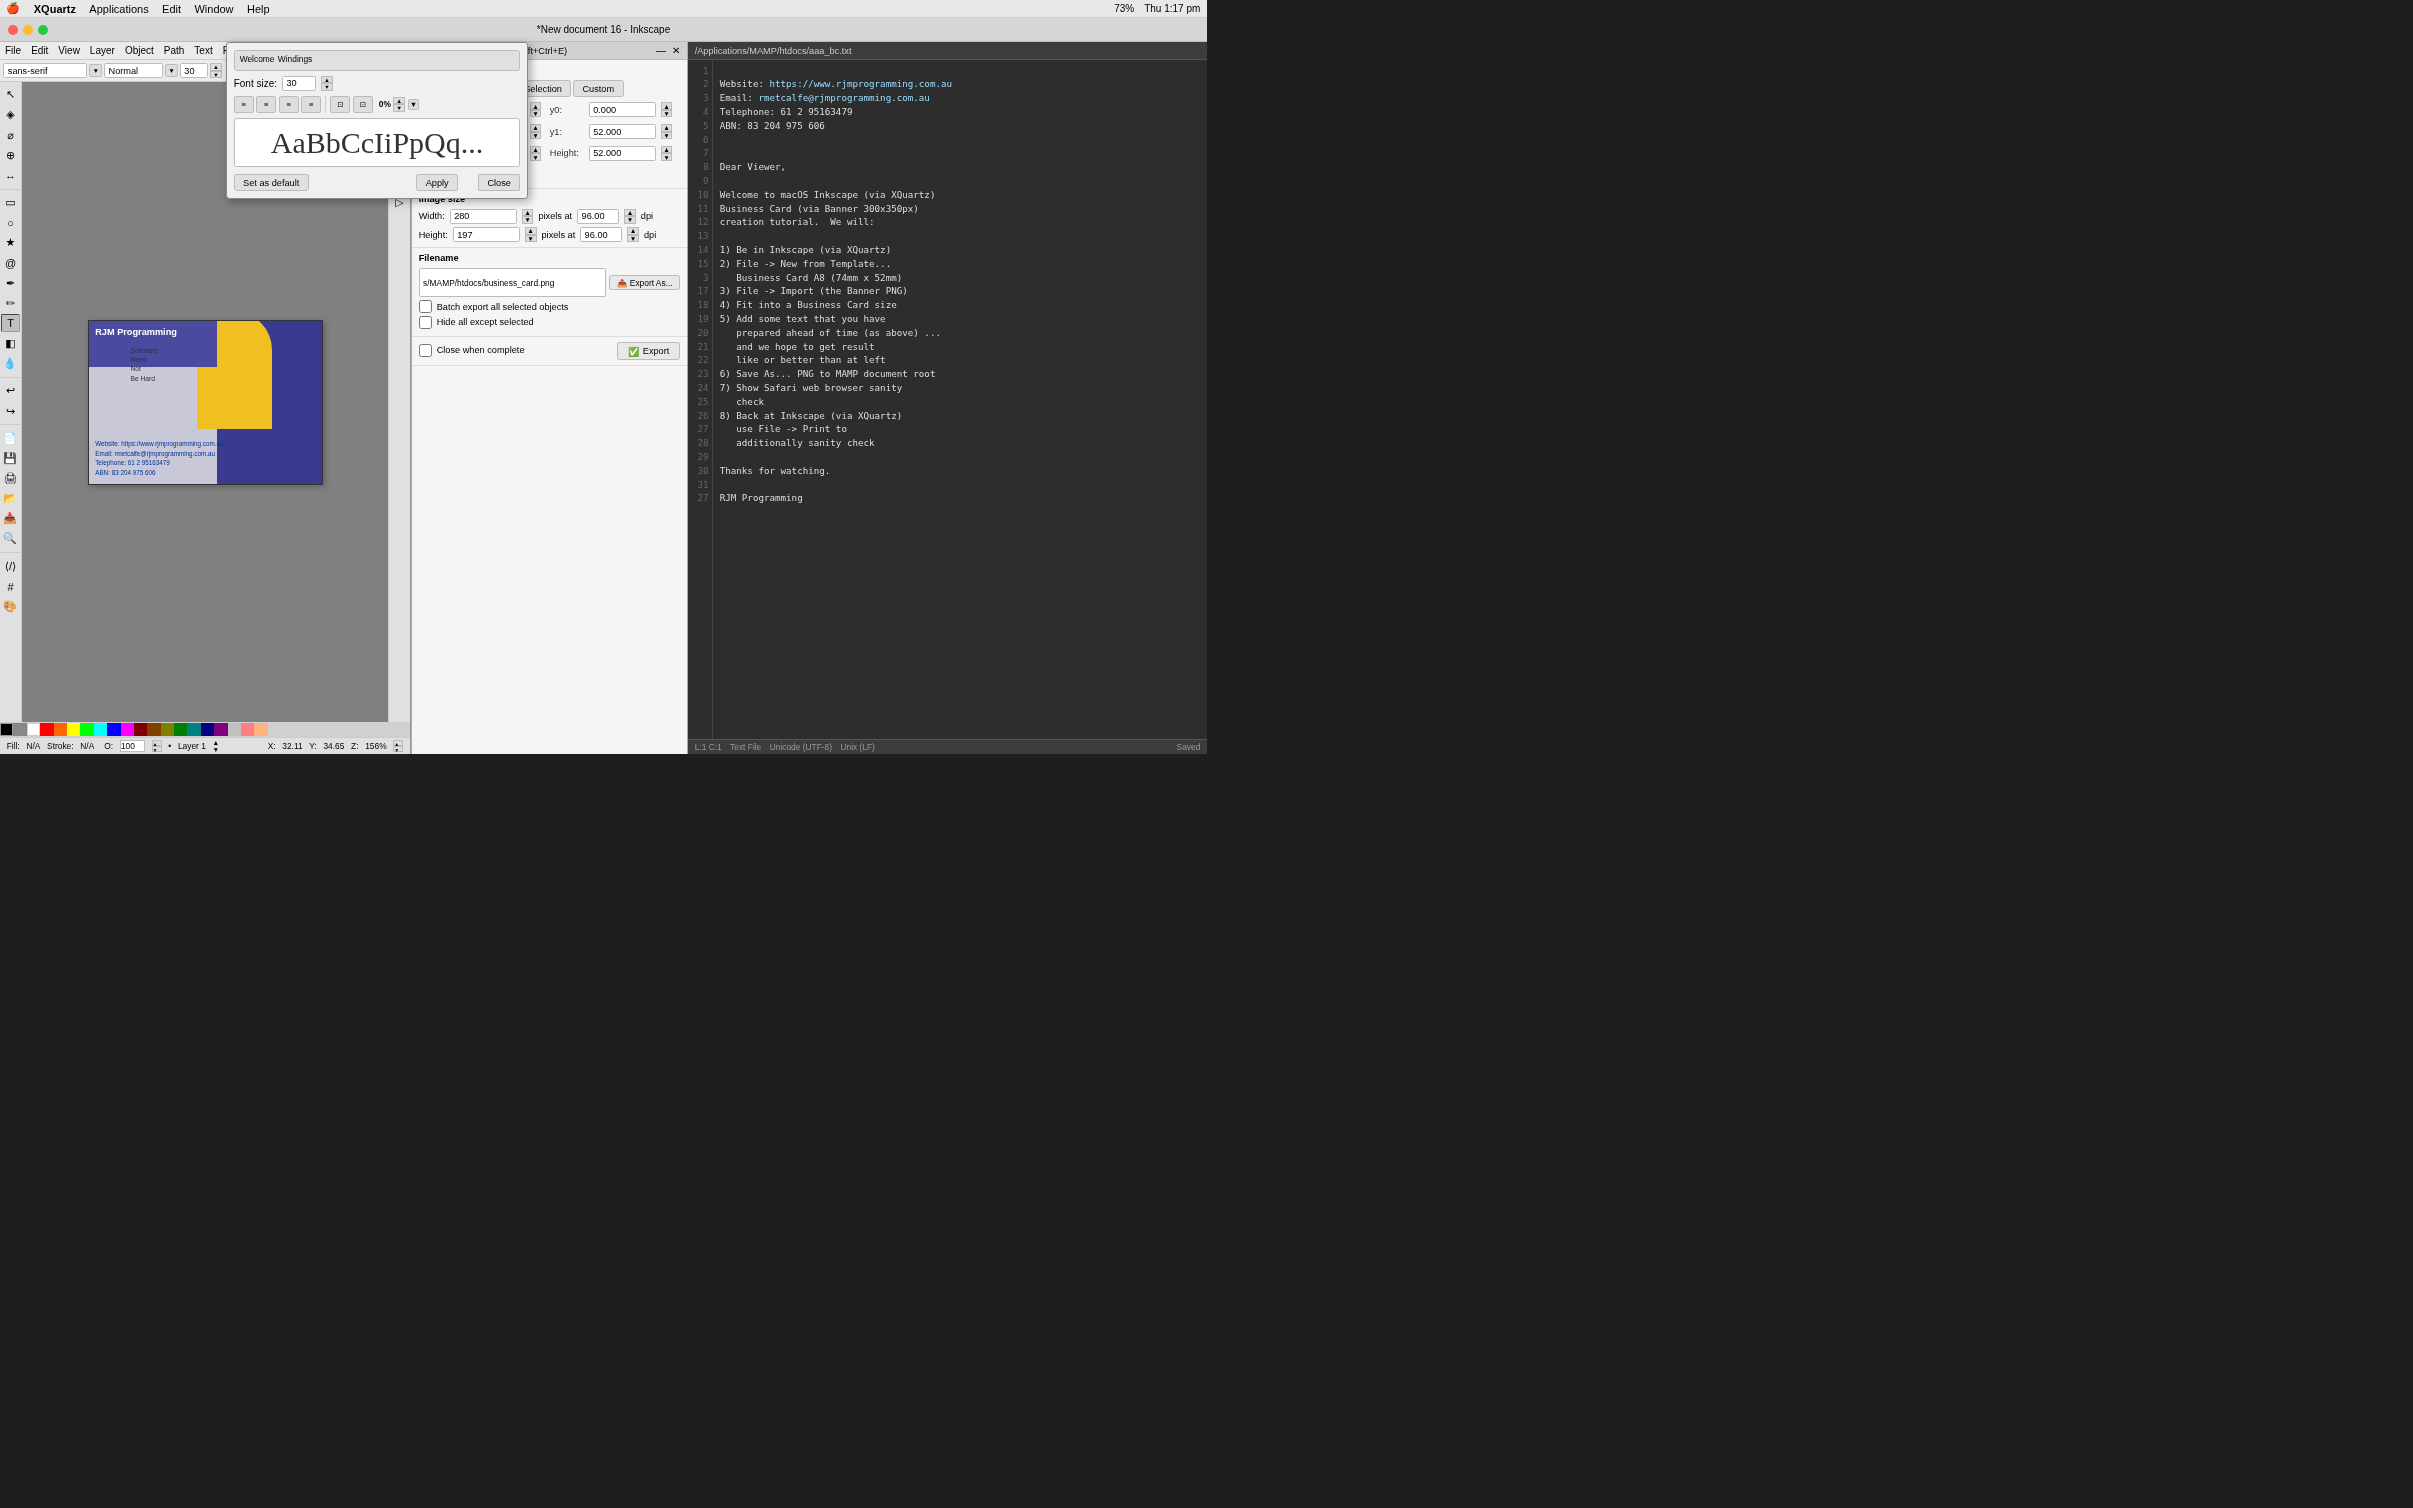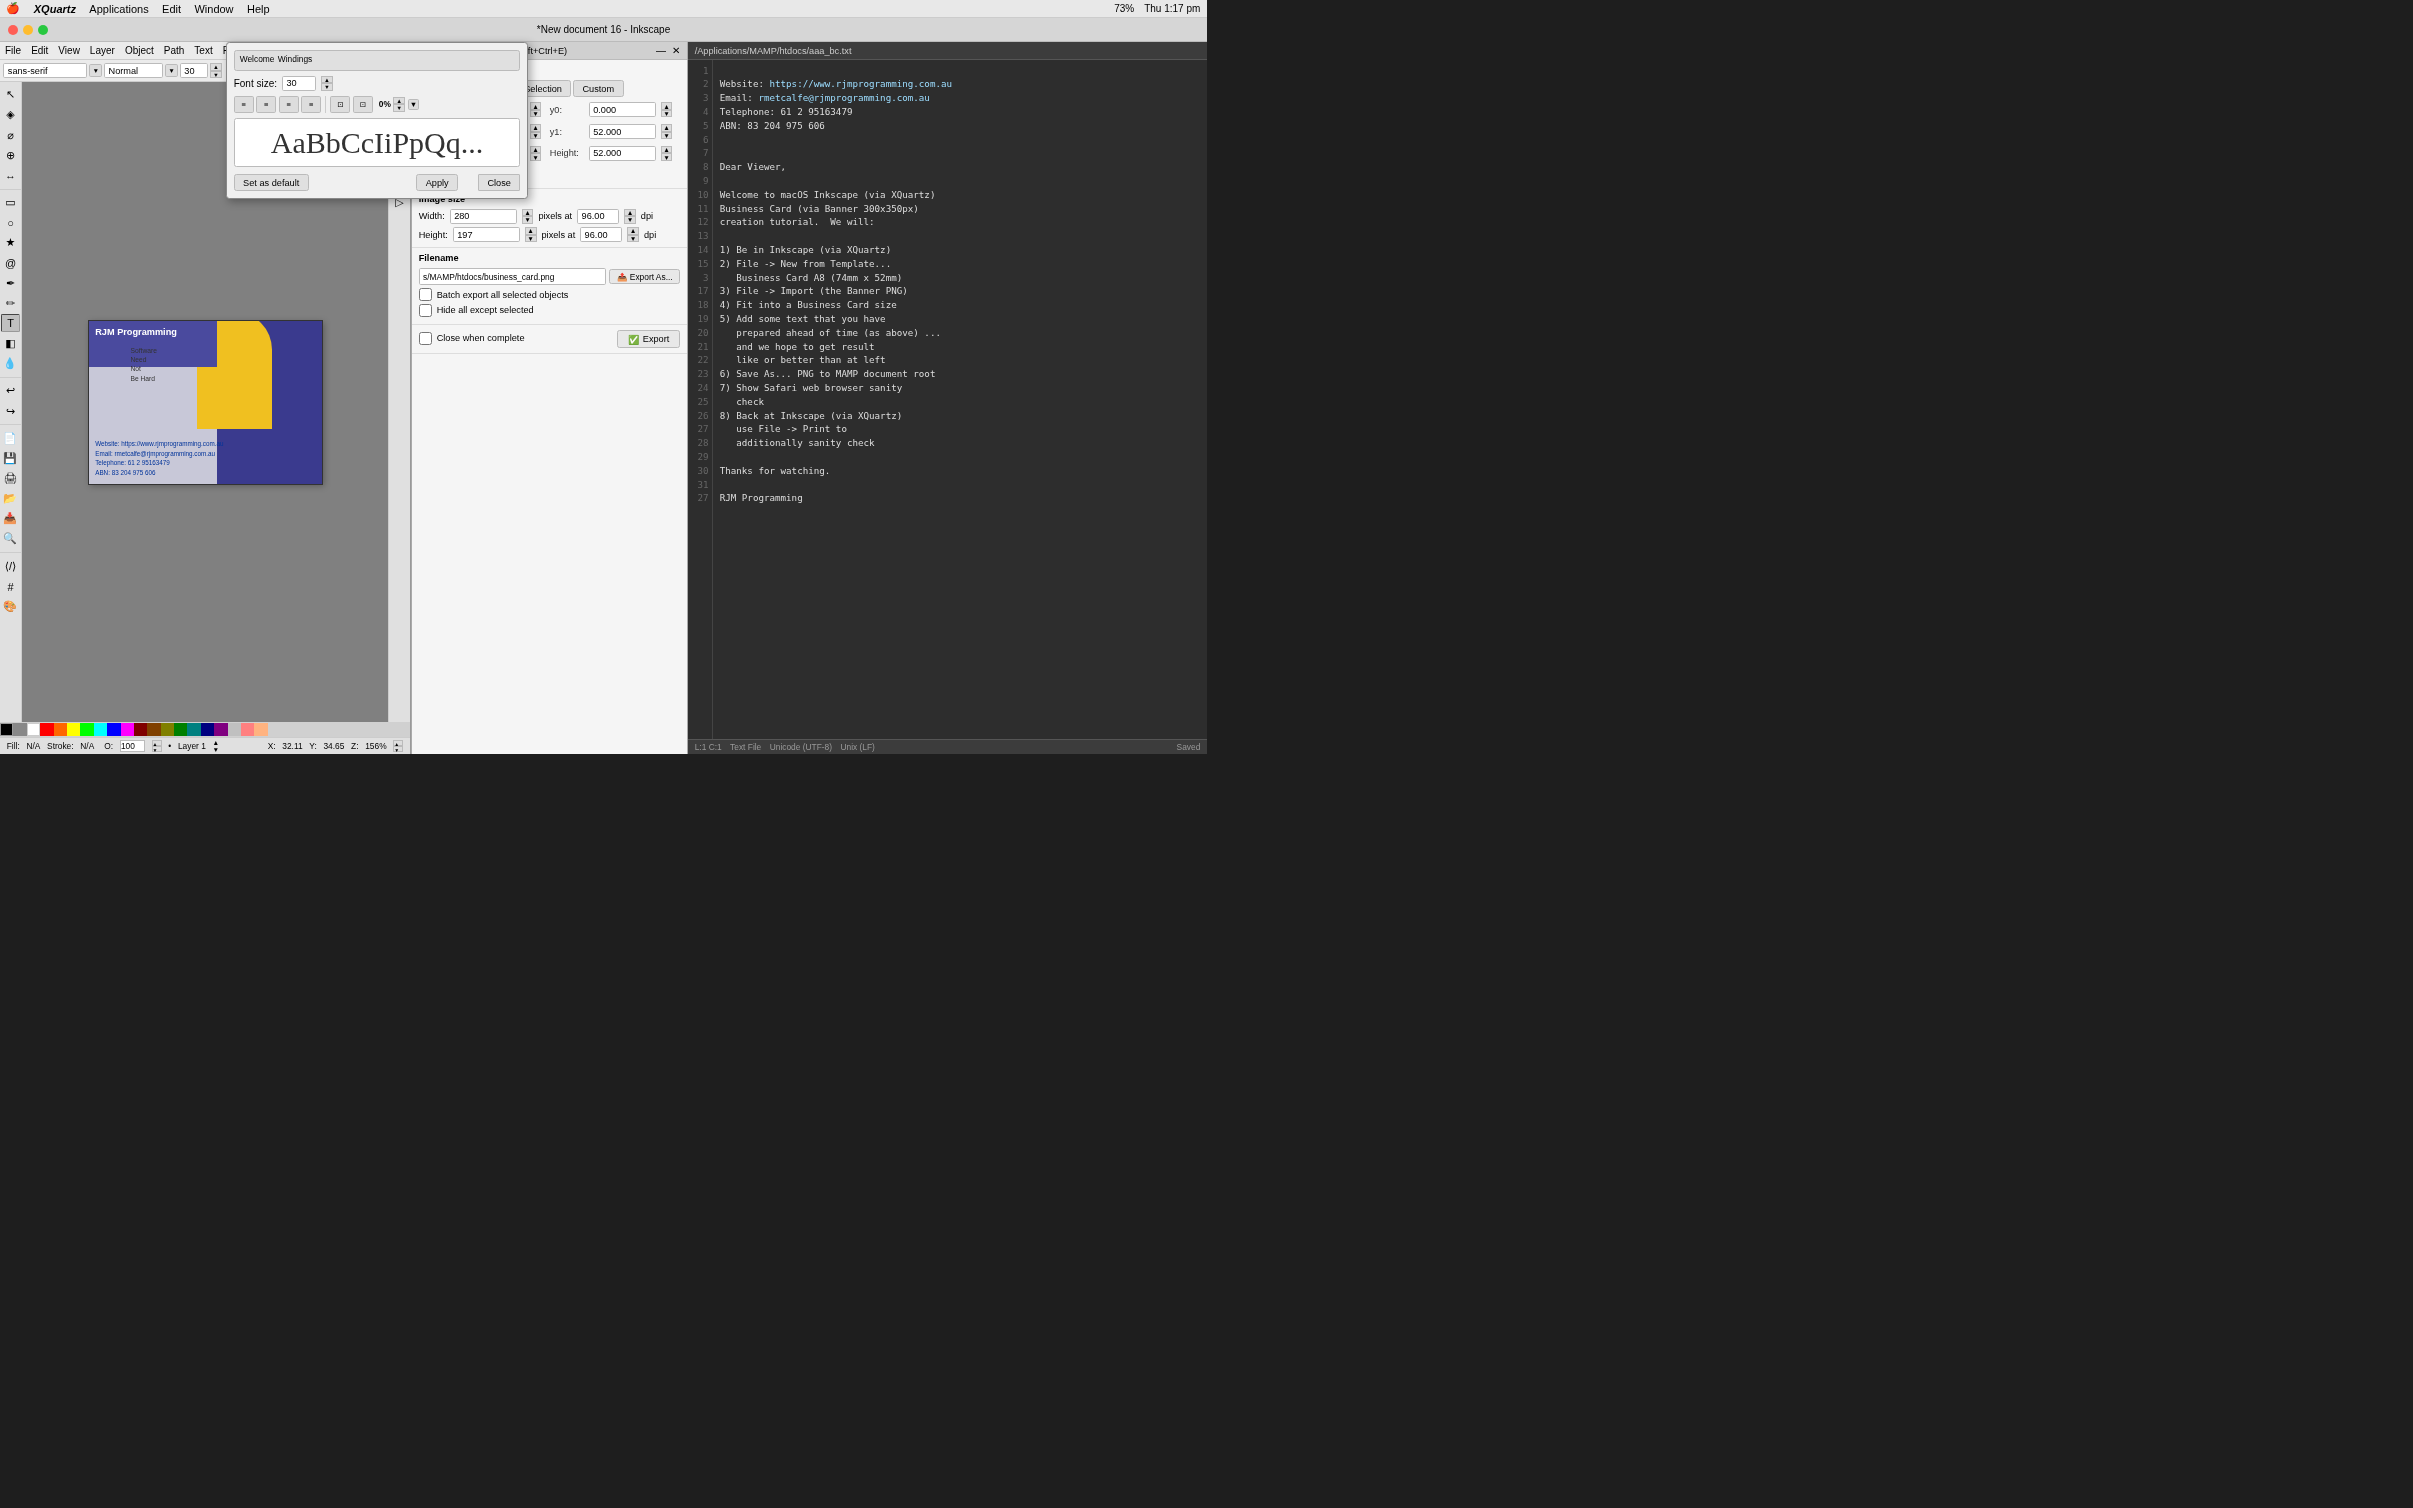--- a/index.html
+++ b/index.html
@@ -11,21 +11,21 @@
       height: 18.4px;
       background: #e8e8e8;
       display: flex;
       align-items: center;
       padding: 0 6.7px;
       gap: 13.4px;
       font-size: 11px;
       border-bottom: 0.8px solid #ccc;
     }
     #menubar span { cursor: default; }
-    #menubar .bold { font-weight: 600; font-style: italic; }
+    #menubar .bold { font-weight: 600; }
     #menubar .right-items { margin-left: auto; display: flex; align-items: center; gap: 10px; font-size: 10px; }
 
     
     #titlebar {
       width: 100%;
       height: 23.5px;
       background: #d6d6d6;
       display: flex;
       align-items: center;
       justify-content: center;
@@ -322,21 +322,21 @@
       border-radius: 1.7px;
     }
     .filename-row {
       display: flex;
       align-items: center;
       gap: 3.4px;
       margin-bottom: 3.4px;
     }
     .filename-input {
       flex: 1;
-      height: 17px;
+      height: 29px;
       border: 0.8px solid #bbb;
       background: white;
       padding: 0 3.4px;
       font-size: 8.4px;
       border-radius: 1.7px;
     }
     .export-as-btn {
       padding: 1.7px 6.7px;
       background: #e8e8e8;
       border: 0.8px solid #bbb;

